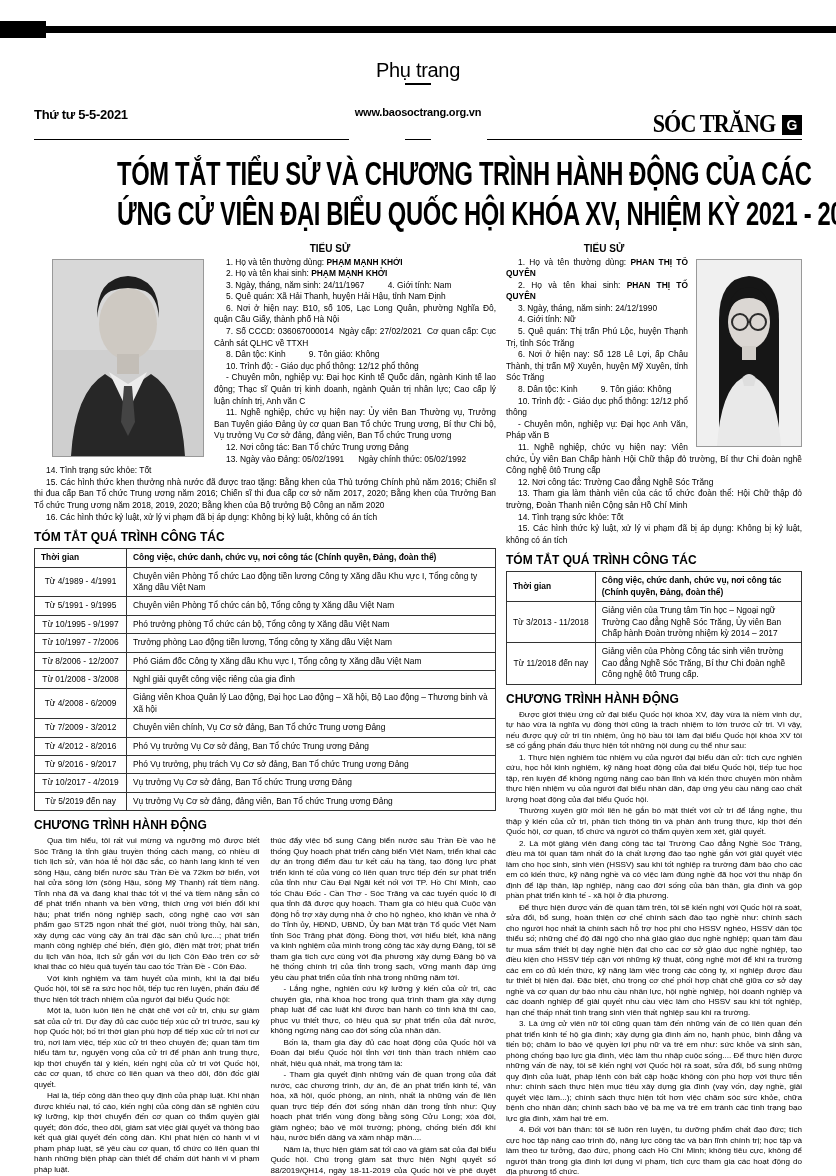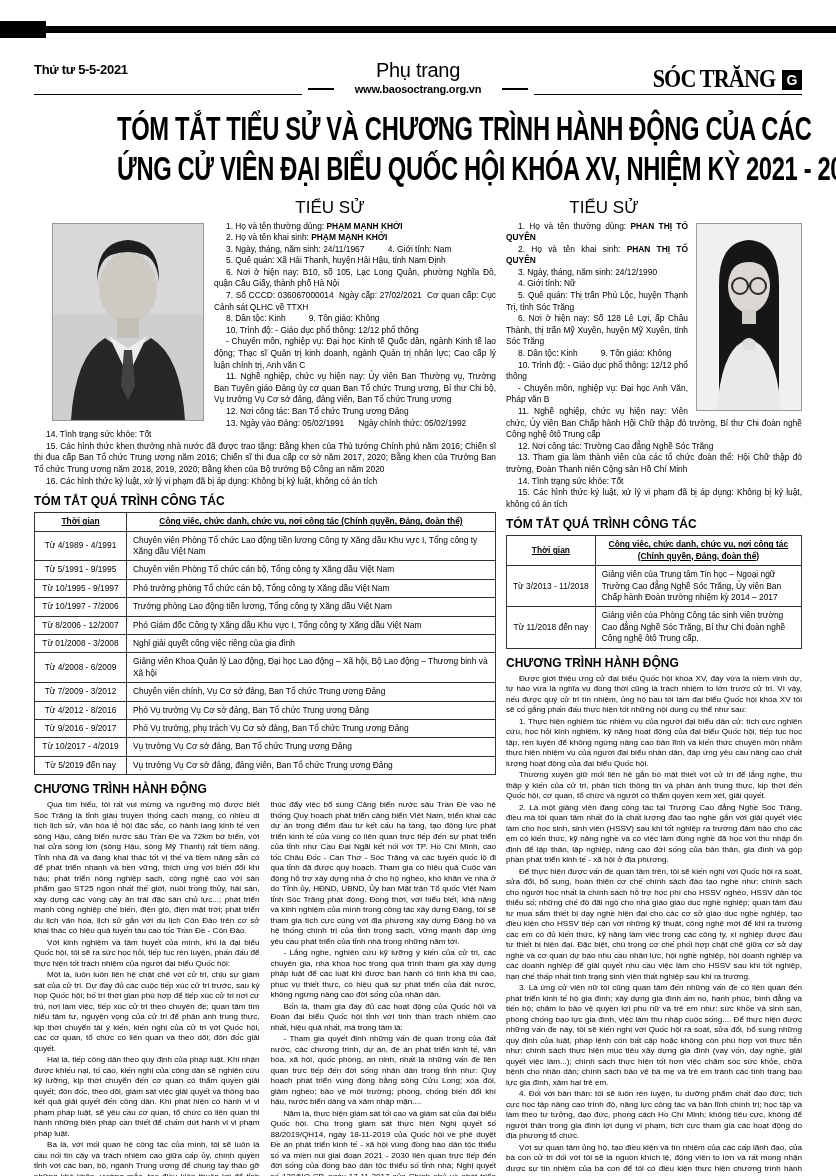--- a/index.html
+++ b/index.html
@@ -7,57 +7,57 @@
         font-family:"Liberation Sans",sans-serif;overflow:hidden;margin:0 auto;}
   .topbar{position:absolute;left:0;top:26px;width:836px;height:7px;background:#000;}
   .topbar-corner{position:absolute;left:0;top:21px;width:46px;height:17px;background:#000;}
 
   
   .masthead{display:grid;grid-template-columns:1fr auto 1fr;align-items:end;margin:40px 34px 0;}
   .hdr-left{border-bottom:1.5px solid #000;padding-bottom:17px;}
   .date{font-weight:700;font-size:13px;letter-spacing:-.3px;}
   .hdr-center{text-align:center;padding:0 6px;margin-top:19px;}
   .section-name{font-size:20px;letter-spacing:-.3px;margin-bottom:1px;}
-  .website-row{display:flex;align-items:center;gap:21px;}
+  .website-row{display:flex;align-items:center;gap:21px;flex-direction:column;}
   .mini-line{width:26px;height:1.5px;background:#000;}
   .website{font-weight:700;font-size:11px;letter-spacing:-.2px;}
   .hdr-right{border-bottom:1.5px solid #000;display:flex;justify-content:flex-end;align-items:flex-end;gap:7px;padding-bottom:4px;}
   .brand{font-family:"Liberation Serif",serif;font-weight:700;font-size:26px;letter-spacing:-1px;
          transform:scaleX(.85);transform-origin:right bottom;white-space:nowrap;line-height:.9;}
   .pagebox{width:20px;height:20px;background:#000;color:#fff;font-weight:700;font-size:14px;
            display:flex;align-items:center;justify-content:center;}
 
   
   .main-title{margin:14px 0 6px;text-align:center;}
   .title-line{font-weight:700;font-size:33px;line-height:1.22;letter-spacing:-.5px;white-space:nowrap;
               transform:scaleX(.72);transform-origin:center;}
 
   
   .content{display:flex;gap:10px;margin:6px 34px 0;}
   .col-left{width:462px;flex:none;}
   .col-right{width:296px;flex:none;}
 
-  .bio-title{font-weight:400;font-size:17px;text-align:center;margin:2px 0 3px;}
+  .bio-title{font-weight:700;font-size:10px;text-align:center;margin:2px 0 3px;}
   .col-left .bio-title{padding-left:130px;}
   .col-right .bio-title{padding-right:100px;}
   .sec-title{font-weight:700;font-size:12px;margin:7px 0 4px;}
 
   .bio-block{overflow:hidden;}
   .photo{border:1px solid #999;background:#ddd;}
   .photo-man{float:left;width:150px;height:196px;margin:2px 10px 3px 18px;}
   .photo-woman{float:right;width:104px;height:186px;margin:2px 0 4px 8px;}
   .photo svg{display:block;width:100%;height:100%;}
 
   .bio-item{font-size:8.4px;line-height:11.6px;text-align:justify;text-indent:12px;white-space:pre-wrap;}
   .bio-item b{font-weight:700;}
 
   
   table{border-collapse:collapse;width:100%;margin:2px 0;}
   th,td{border:1px solid #333;font-size:8.4px;line-height:11.4px;padding:3px 6px;vertical-align:middle;}
-  th{font-weight:700;text-align:center;text-decoration:underline;}
+  th{font-weight:700;text-align:left;}
   td.t{text-align:center;white-space:nowrap;}
   td.j{text-align:left;}
   .col-left  col.c-time{width:92px;}
   .col-right col.c-time{width:76px;}
 
   
   .program{font-size:8.1px;line-height:10.5px;text-align:justify;}
   .two-col{column-count:2;column-gap:11px;}
   .para{margin:0 0 1px;text-indent:13px;}
 </style>

